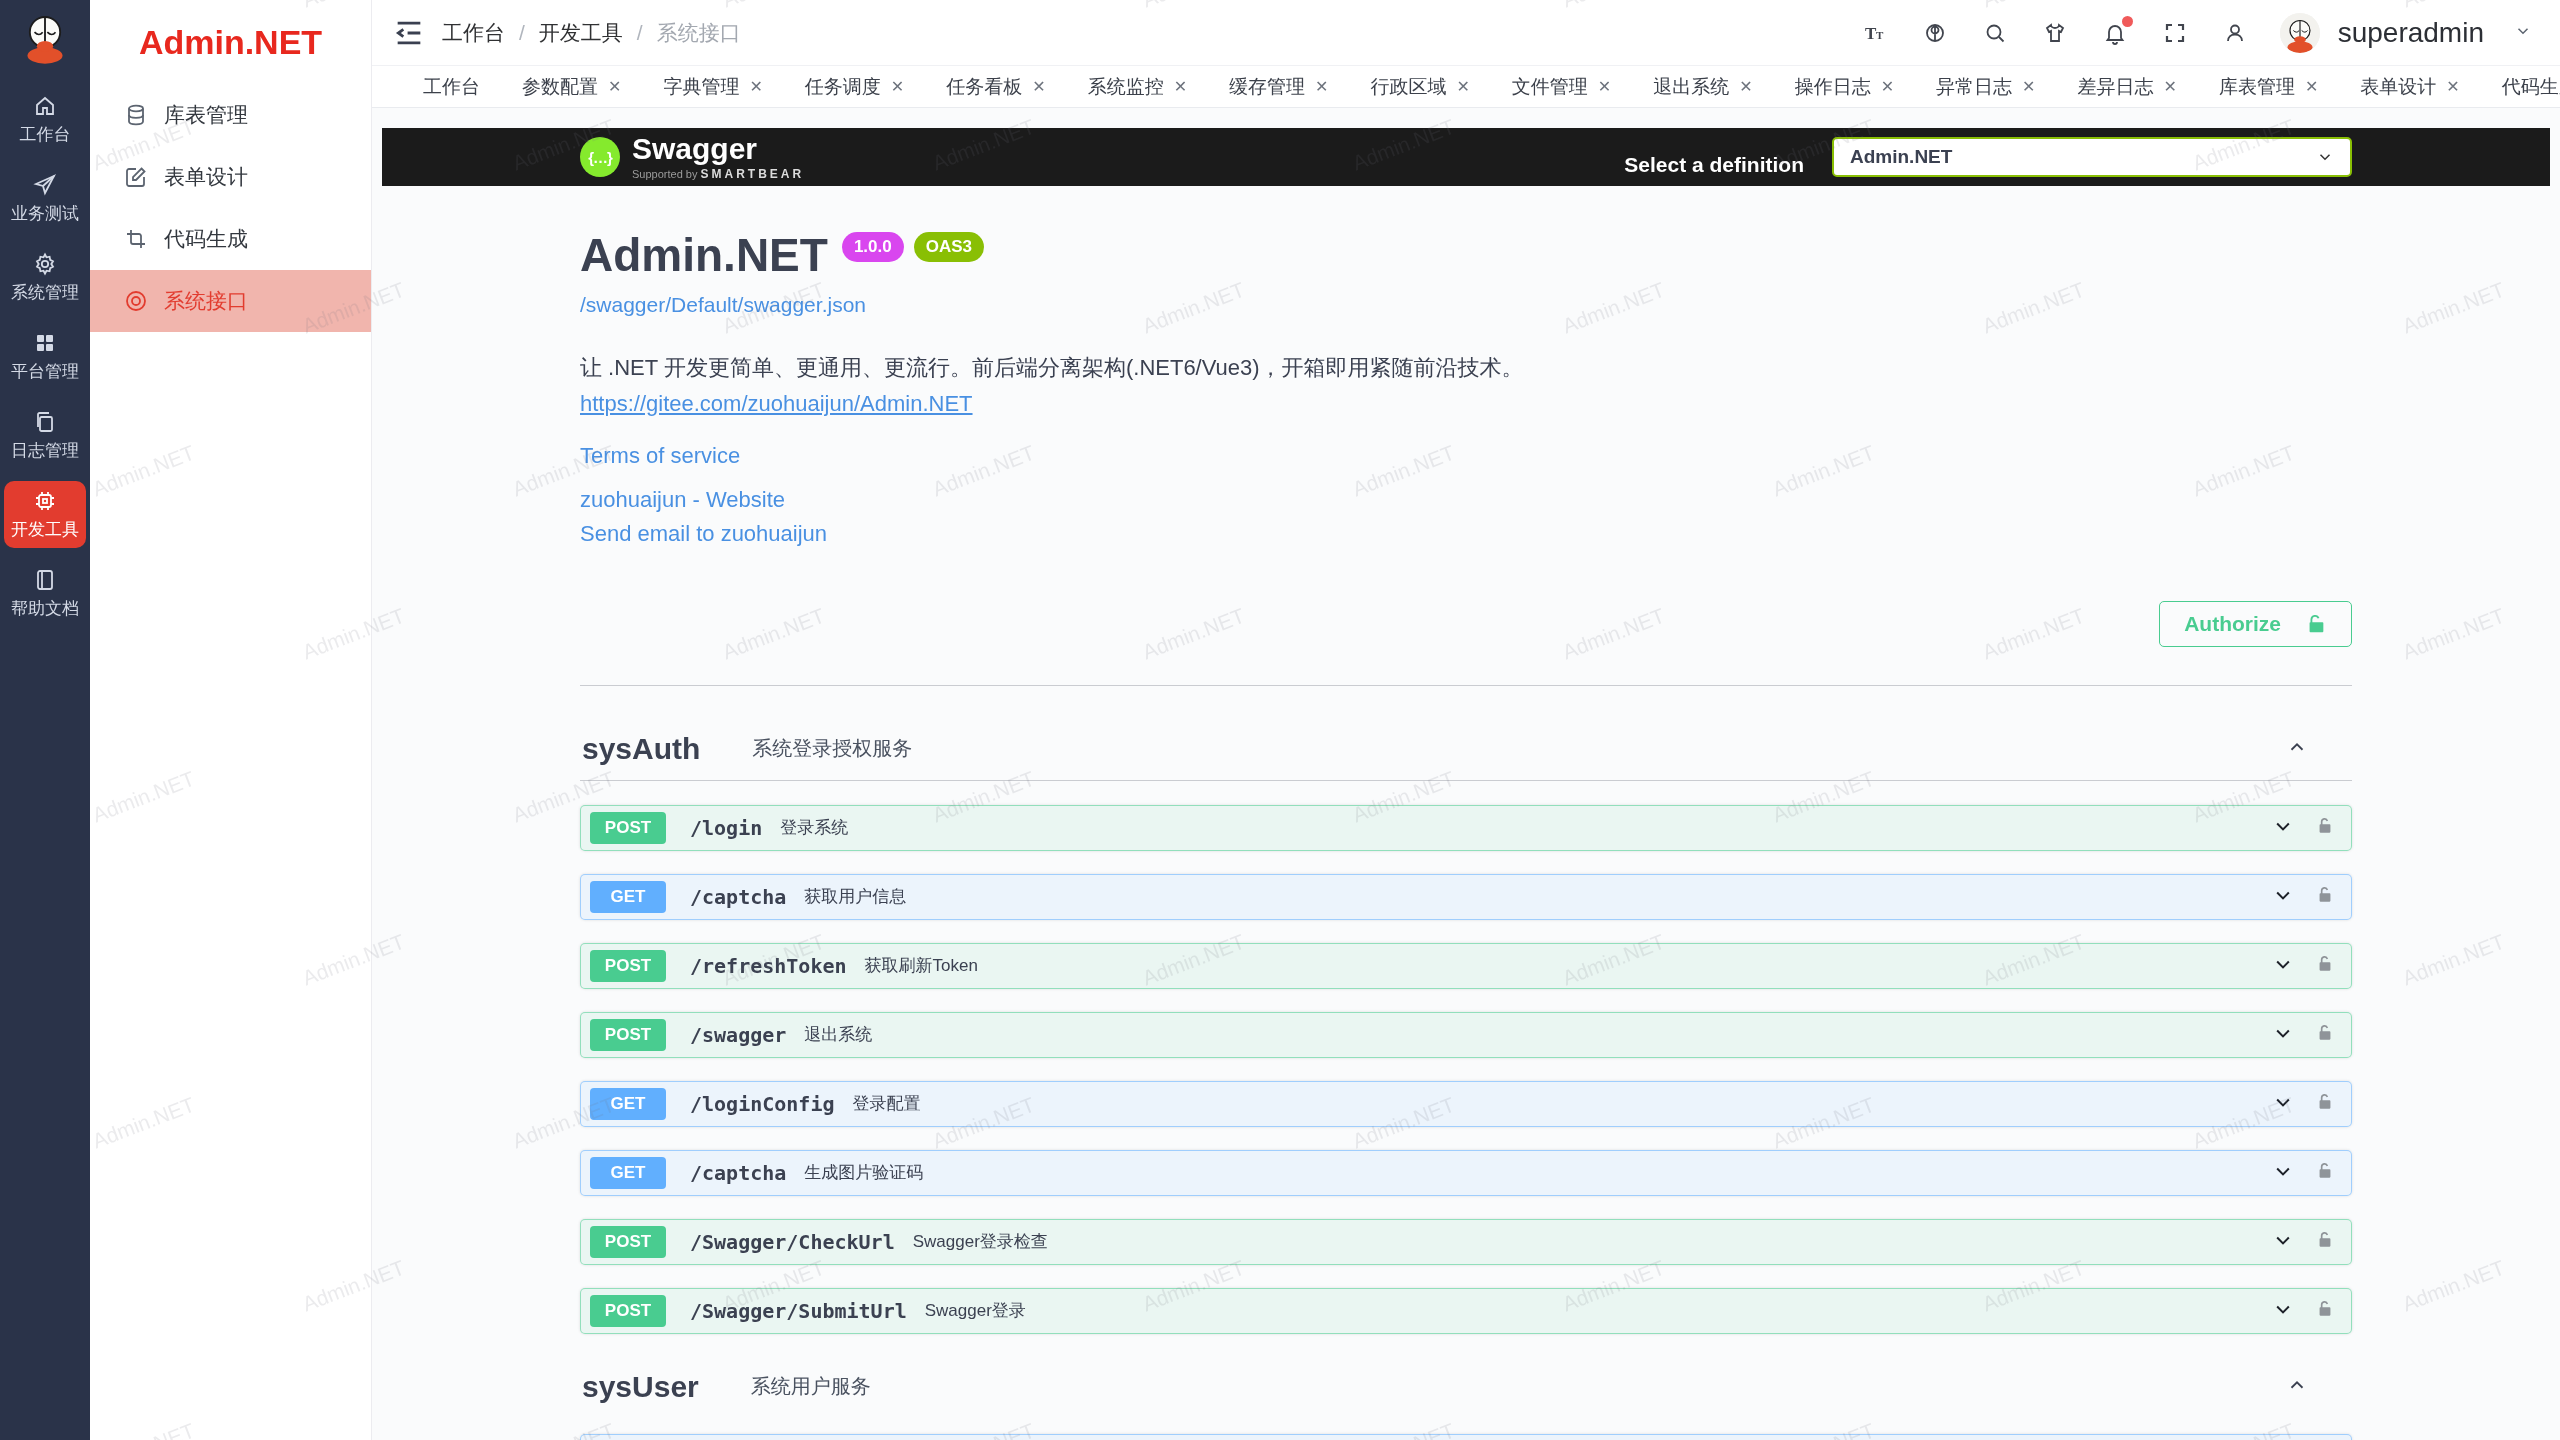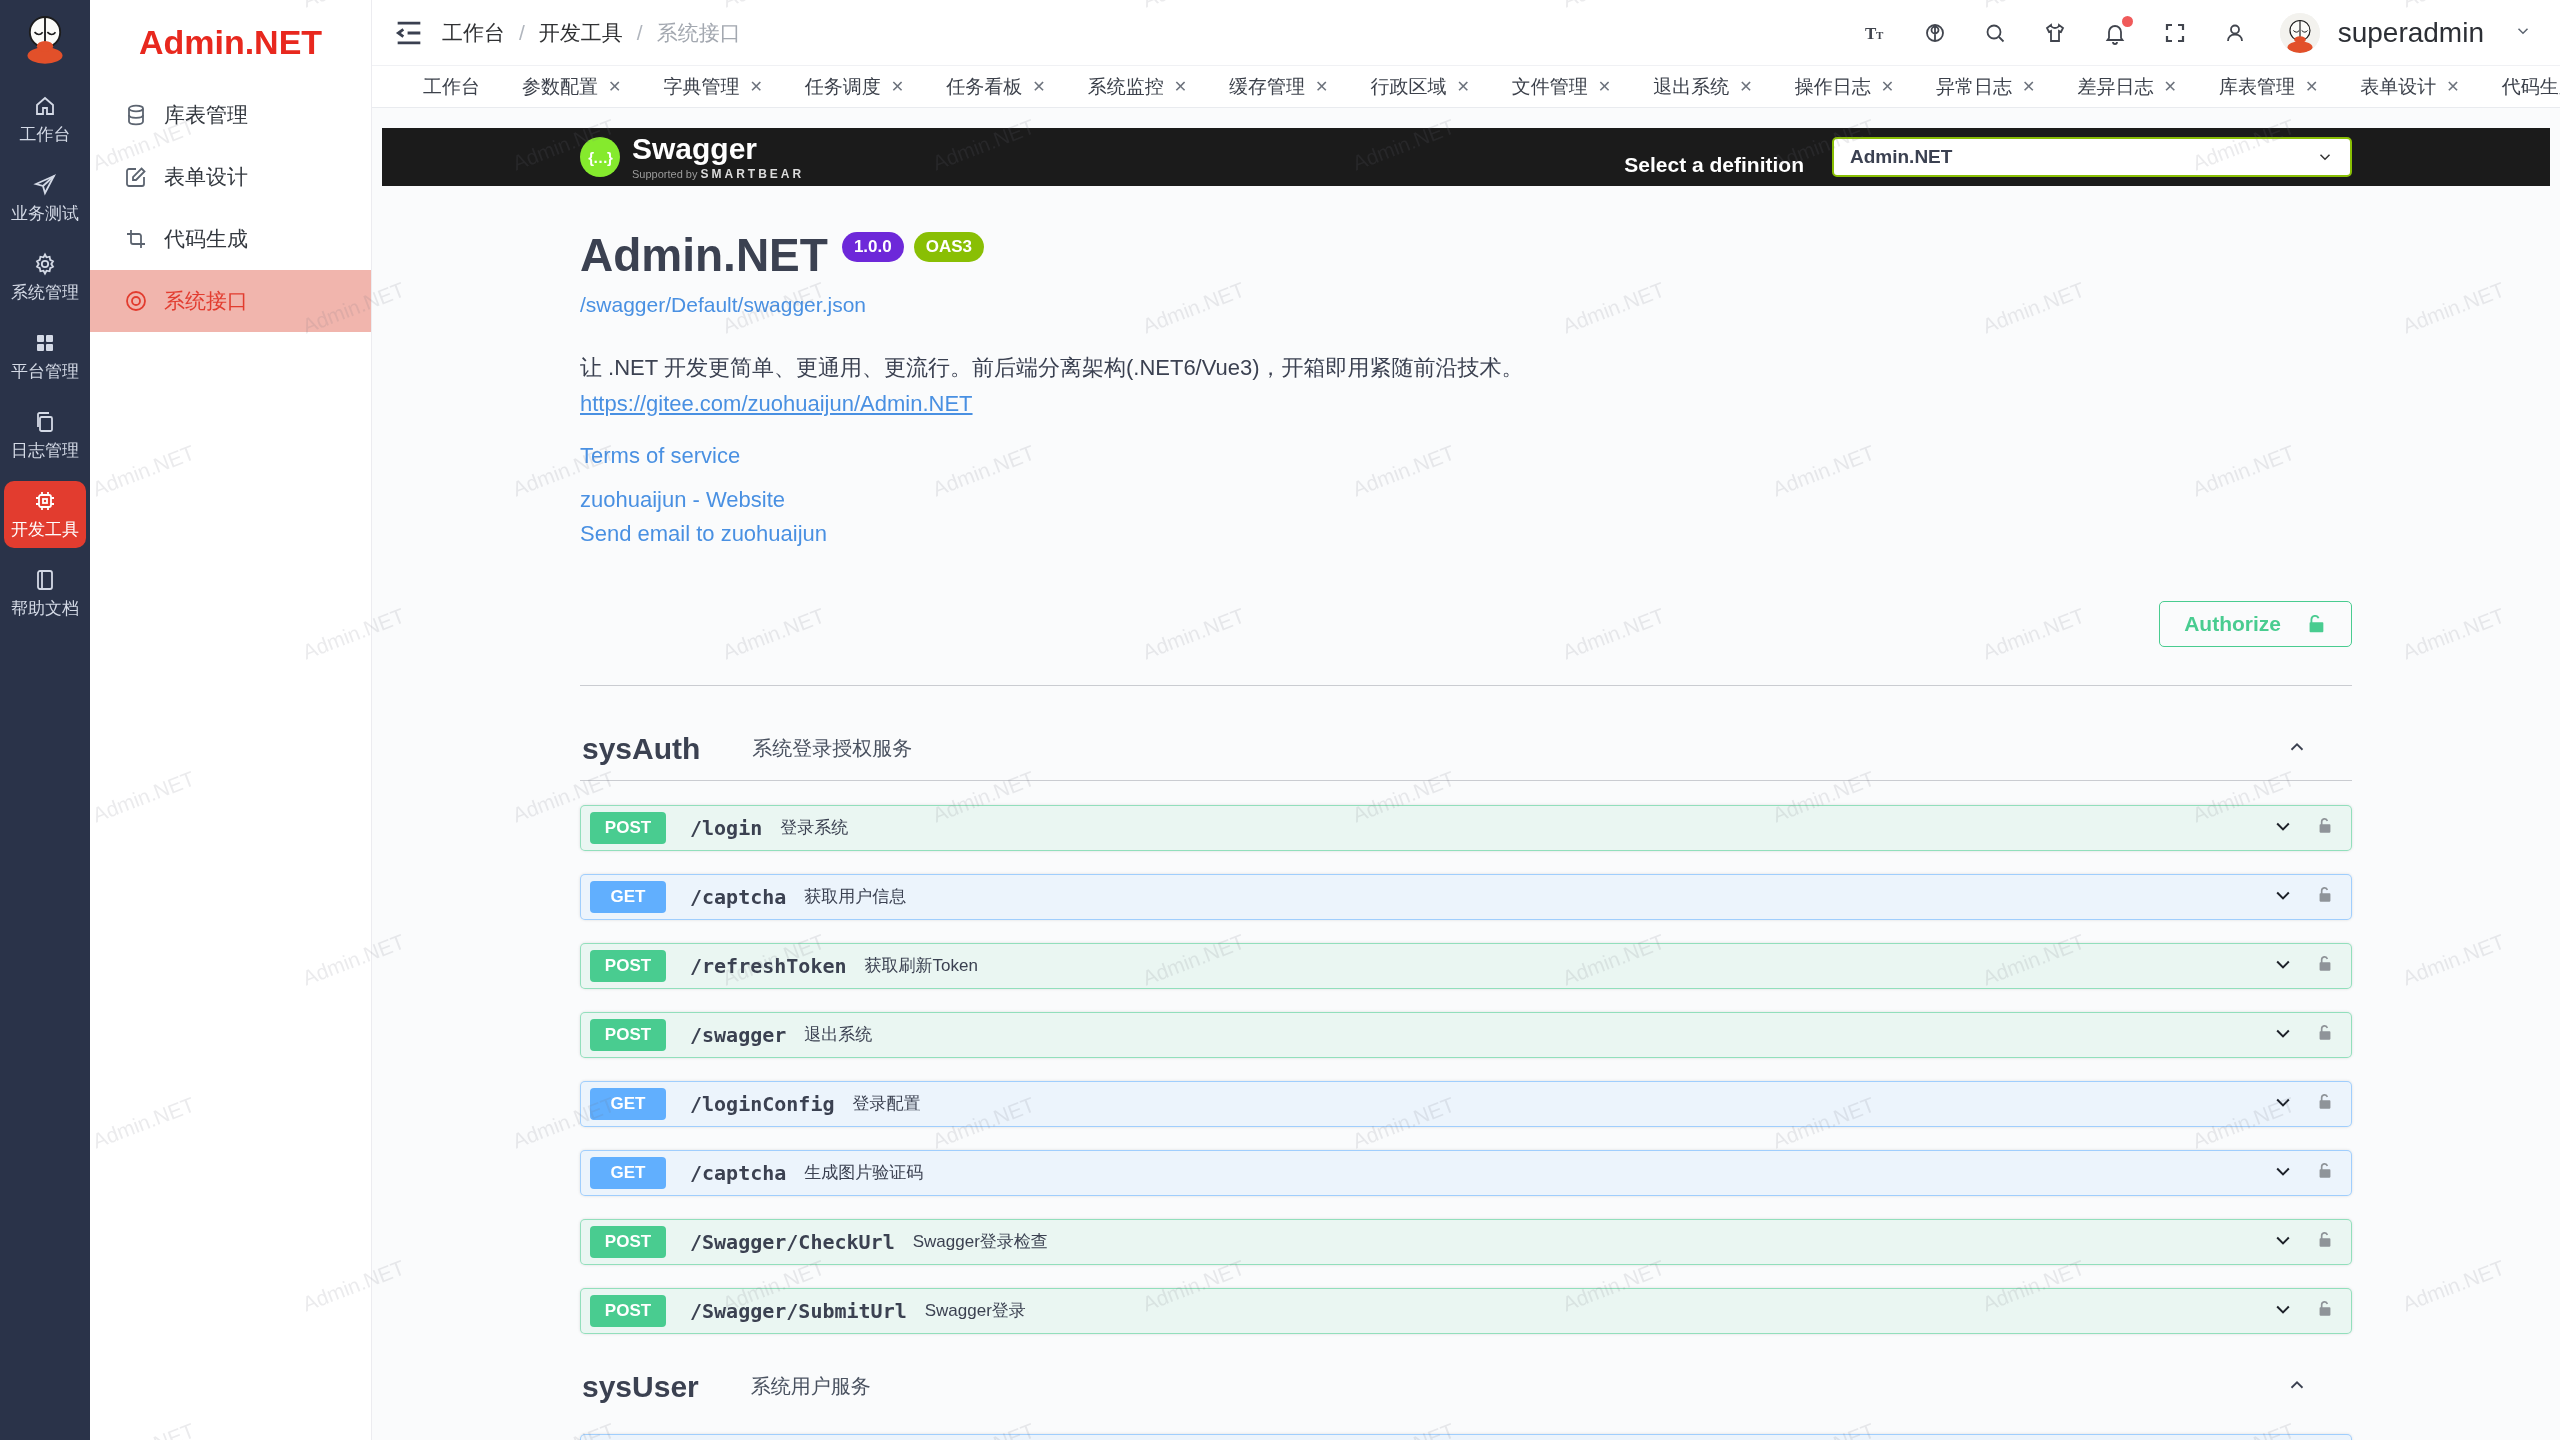--- a/index.html
+++ b/index.html
@@ -61,21 +61,21 @@
   .sw-select { width:520px; height:40px; background:#fff; border:2px solid var(--oas-green); border-radius:5px; display:flex; align-items:center; padding:0 16px; cursor:pointer; }
   .sw-select .sel-text { font-size:19px; font-weight:bold; color:#3b4151; }
   .sw-select svg { margin-left:auto; width:18px; height:18px; color:#333; }
 
   .sw-wrap { width:1772px; margin:0 auto; }
 
   .info { padding-top:44px; }
   .info-title-row { display:flex; align-items:flex-start; }
   .info-title { font-size:46px; font-weight:bold; color:#3b4151; line-height:1.1; }
   .pill { border-radius:60px; color:#fff; font-size:17px; font-weight:bold; padding:5px 12px; margin-top:2px; }
-  .pill.version { background:#6d28d9; margin-left:14px; }
+  .pill.version { background:#d946ef; margin-left:14px; }
   .pill.oas { background:var(--oas-green); margin-left:10px; }
   .spec-link { margin-top:12px; font-size:21px; color:var(--link-blue); }
   .info-desc { margin-top:36px; font-size:22px; color:#3b4151; }
   .info-link { margin-top:8px; font-size:22px; color:var(--link-blue); text-decoration:underline; display:inline-block; }
   .info-terms { margin-top:26px; font-size:22px; color:var(--link-blue); }
   .info-contact { margin-top:18px; font-size:22px; color:var(--link-blue); }
   .info-email { margin-top:8px; font-size:22px; color:var(--link-blue); }
 
   .auth-row { margin-top:54px; display:flex; justify-content:flex-end; }
   .authorize-btn { display:flex; align-items:center; gap:24px; border:1.5px solid var(--auth-green); color:var(--auth-green); background:transparent; border-radius:5px; padding:10px 24px; font-size:21px; font-weight:bold; cursor:pointer; }

